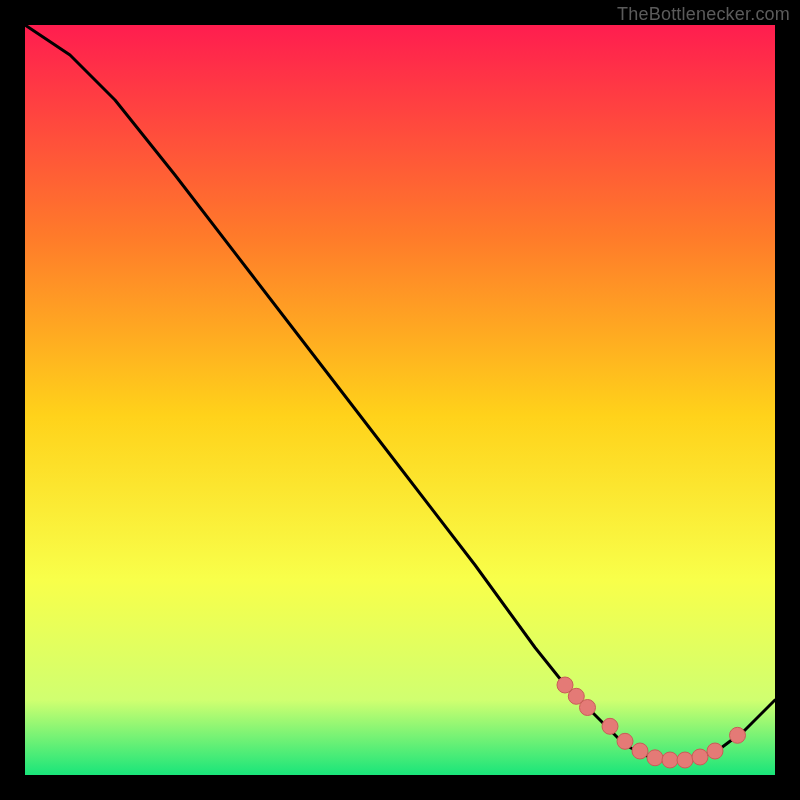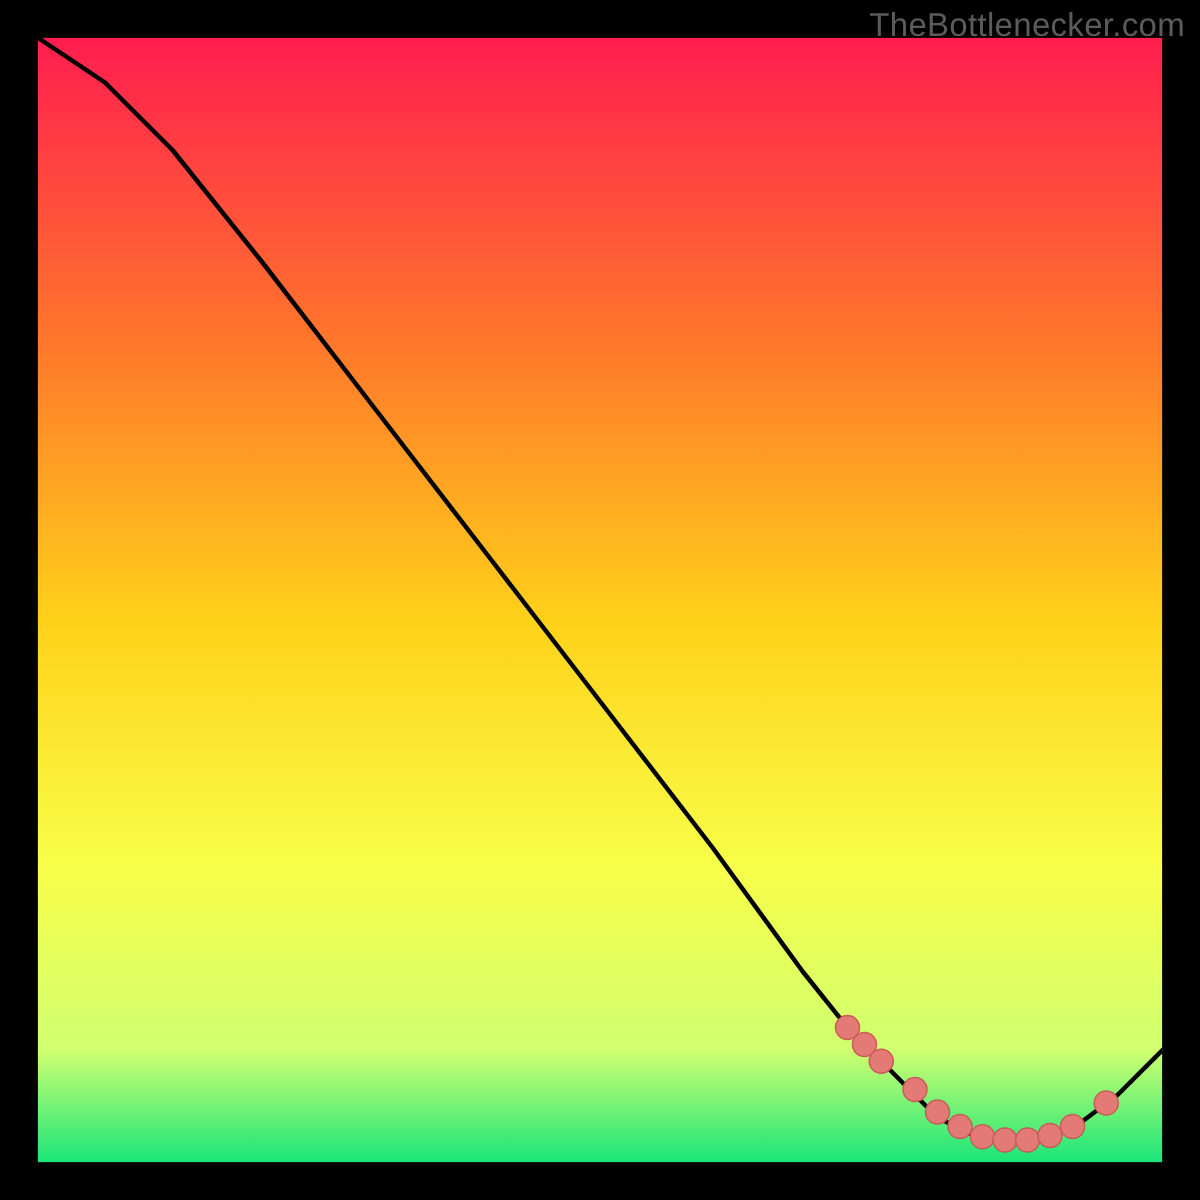--- a/index.html
+++ b/index.html
@@ -28,21 +28,21 @@
   .plot svg {
     display: block;
     width: 750px;
     height: 750px;
   }
   .attrib {
     position: absolute;
     top: 4px;
     right: 10px;
     color: #5b5b5b;
-    font-size: 22px;
+    font-size: 18px;
     letter-spacing: 0.2px;
     font-weight: 500;
     user-select: none;
   }
 </style>
 </head>
 <body>
 
 <div class="stage">
 

